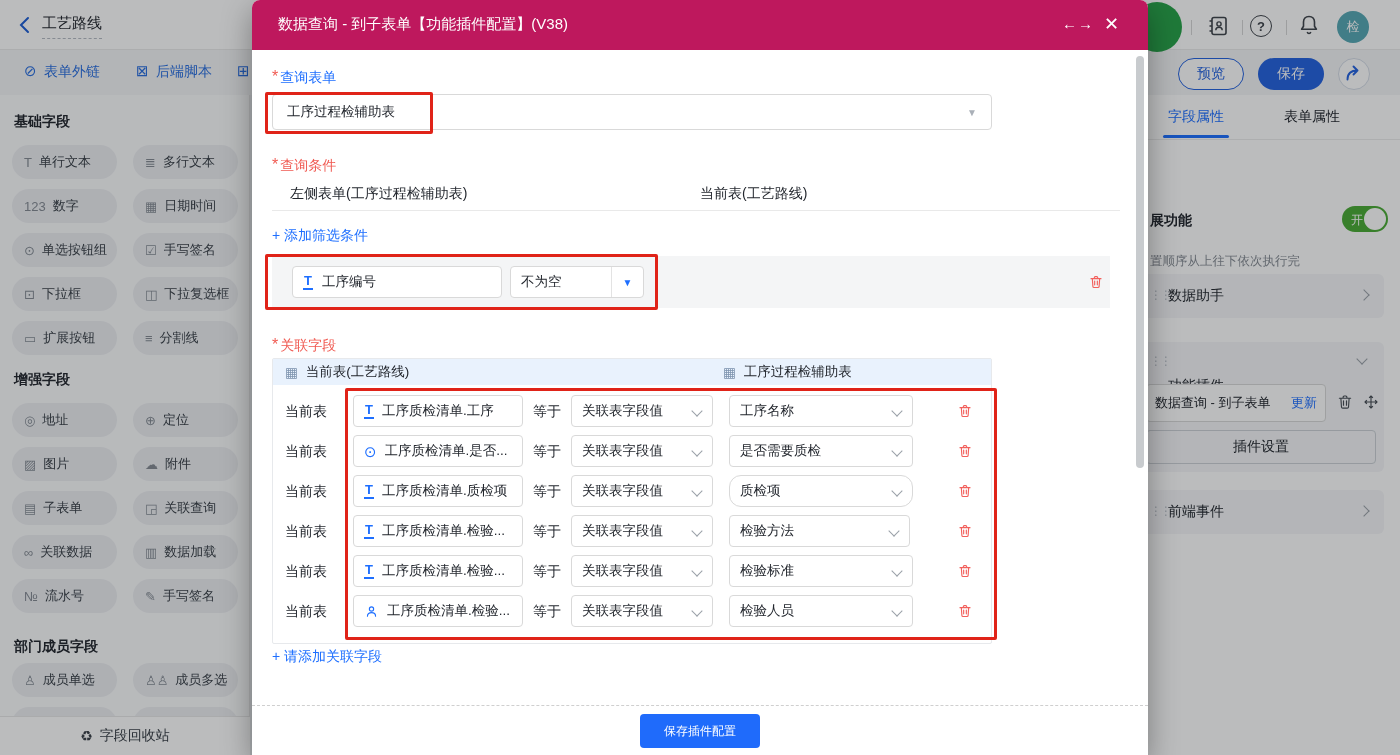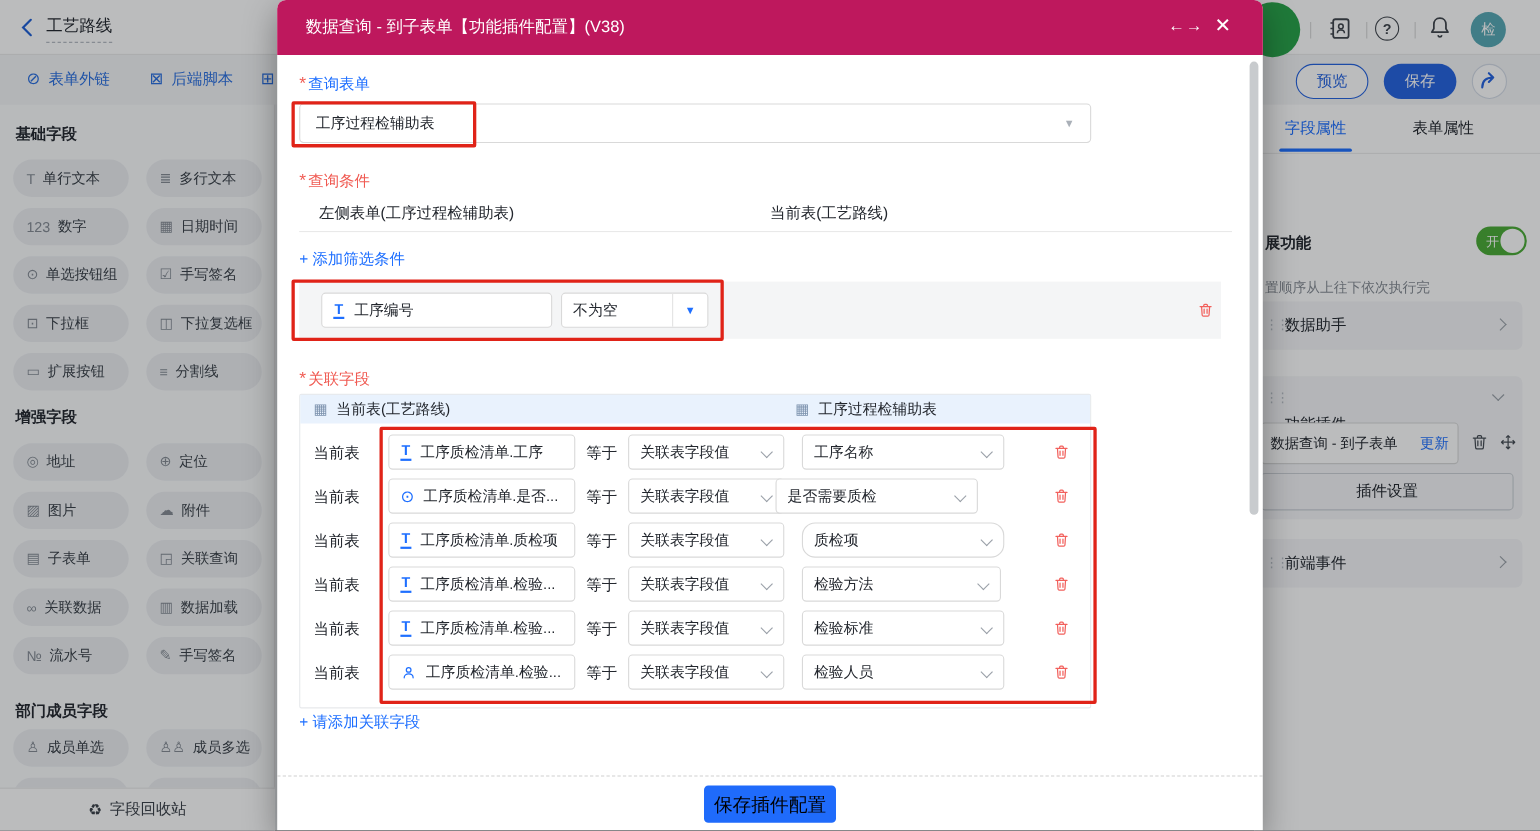--- a/index.html
+++ b/index.html
@@ -88,21 +88,21 @@
   .rowlabel { position:absolute; left:12px; top:8px; font-size:14px; color:#23272e; }
   .rfield { position:absolute; left:80px; top:0; width:170px; height:32px; gap:8px; padding:0 8px 0 10px; }
   .rfield span.txt, .rsel span.txt { white-space:nowrap; overflow:hidden; }
   .rop { position:absolute; left:260px; top:8px; font-size:14px; color:#23272e; }
   .rsel { position:absolute; top:0; height:32px; padding:0 24px 0 10px; }
   .rsel .chv { position:absolute; right:11px; top:11px; }
   .trash-btn { position:absolute; top:8px; width:16px; height:16px; }
 
   .modal-footer-line { position:absolute; left:0; top:705px; width:896px; border-top:1px dashed #cfcfcf; }
   .save-cfg-btn { position:absolute; left:388px; top:714px; width:120px; height:34px; background:#1f6bfb; border-radius:4px;
-    color:#000000; font-size:17px; display:flex; align-items:center; justify-content:center; }
+    color:#ffffff; font-size:12px; display:flex; align-items:center; justify-content:center; }
   .scroll-thumb { position:absolute; left:884px; top:56px; width:8px; height:412px; background:#c8cbce; border-radius:4px; }
 
   svg { display:block; }
 </style>
 </head>
 <body>
 
 <div id="app">
 
   <div class="abs topbar"></div>
@@ -400,21 +400,21 @@
         <span class="rowlabel">当前表</span>
         <div class="ibox rfield">
           <span class="ric">⊙</span>
           <span class="txt">工序质检清单.是否...</span>
         </div>
         <span class="rop">等于</span>
         <div class="ibox rsel" style="left:298px;width:142px;">
           <span class="txt">关联表字段值</span>
             <span class="chv down"></span>
         </div>
-        <div class="ibox rsel" style="left:432px;width:184px;">
+        <div class="ibox rsel" style="left:456px;width:184px;">
           <span class="txt">是否需要质检</span>
             <span class="chv down"></span>
         </div>
         <svg class="trash-btn" style="left:684px;" width="16" height="16" viewBox="0 0 24 24">
           <path d="M4.5 7 h15 M9.5 7 V5.4 c0-.8.6-1.4 1.4-1.4 h2.2 c.8 0 1.4.6 1.4 1.4 V7 M6.5 7 l.8 11.6 c.06.9.8 1.6 1.7 1.6 h6 c.9 0 1.64-.7 1.7-1.6 L17.5 7 M10 10.5 v5.8 M14 10.5 v5.8" fill="none" stroke="#f2605c" stroke-width="1.7" stroke-linecap="round"></path>
         </svg>
       </div>
 
       <div class="rrow" style="top:116px;">
         <span class="rowlabel">当前表</span>

